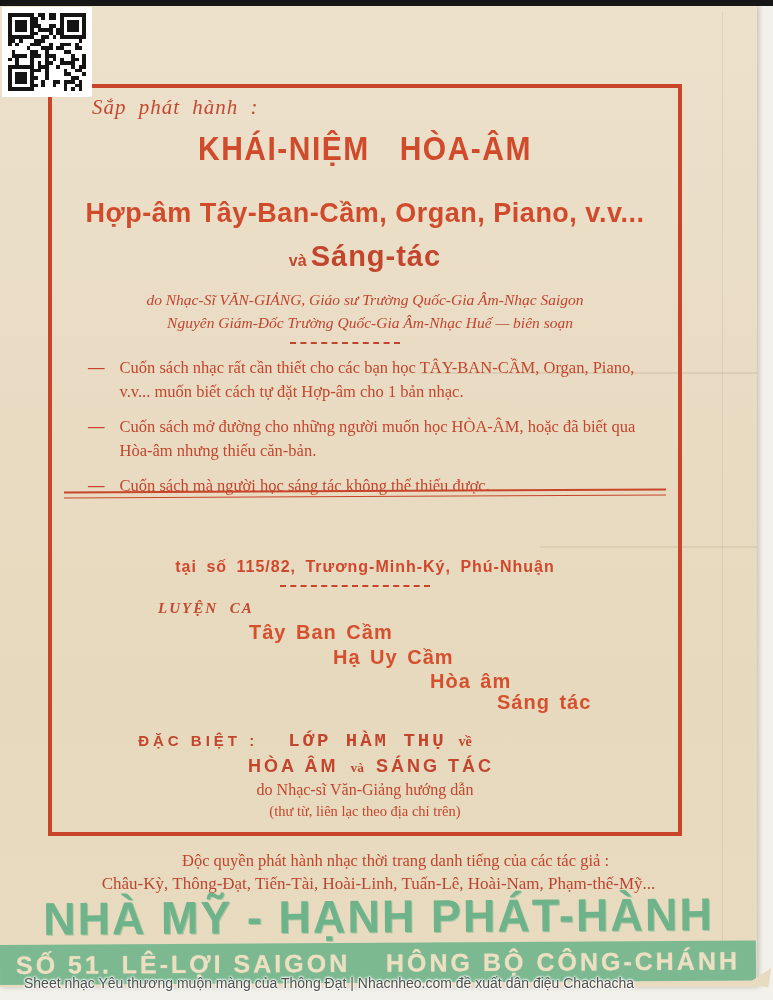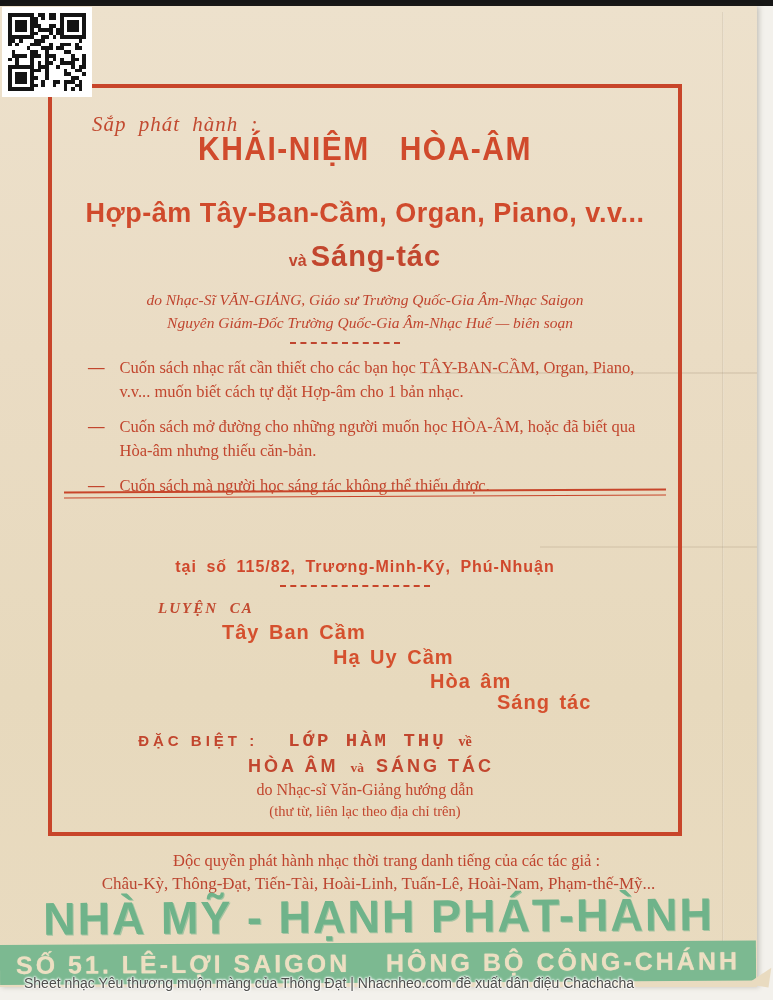--- a/index.html
+++ b/index.html
@@ -24,21 +24,21 @@
            width:78px;height:78px;}
   .qr-grid div{background:transparent;}
   .qr-grid div.on{background:#141414;}
 
   
   .frame{position:absolute;left:48px;top:84px;width:634px;height:752px;
          border:4px solid #c8452a;box-sizing:border-box;}
   .frame *{color:#c2462e;}
   .abs{position:absolute;left:0;right:0;text-align:center;}
 
-  .kicker{left:40px;right:auto;top:24px;text-align:left;font-style:italic;font-size:21px;
+  .kicker{left:40px;right:auto;top:7px;text-align:left;font-style:italic;font-size:21px;
           color:#c24a30;letter-spacing:1px;word-spacing:6px;}
   .title{top:44px;font-family:"Liberation Sans",sans-serif;font-weight:bold;font-size:30px;
          letter-spacing:1.5px;word-spacing:20px;color:#d04a2c;transform:scaleY(1.08);}
   .subtitle{top:90px;font-family:"Liberation Sans",sans-serif;font-weight:bold;font-size:14px;
             letter-spacing:3px;word-spacing:8px;color:#cc4a30;}
   .line1{top:110px;font-family:"Liberation Sans",sans-serif;font-weight:bold;font-size:27px;
          letter-spacing:.5px;color:#d04a2c;transform:scaleY(1.05);}
   .line2{top:152px;color:#d04a2c;}
   .line2 .small{font-size:16px;font-weight:bold;font-family:"Liberation Sans",sans-serif;}
   .line2 .big{font-family:"Liberation Sans",sans-serif;font-weight:bold;font-size:29px;letter-spacing:1px;}
@@ -55,34 +55,34 @@
   .school-name .prefix{font-family:"Liberation Sans",sans-serif;font-weight:bold;font-size:33px;letter-spacing:1px;}
   .school-name .main{font-family:"Liberation Sans",sans-serif;font-weight:bold;font-size:38px;letter-spacing:2px;}
   .school-address{top:470px;font-family:"Liberation Sans",sans-serif;font-weight:bold;font-size:16px;
                   letter-spacing:1px;word-spacing:4px;color:#d0482c;}
   .flourish{position:absolute;left:50%;top:497px;width:150px;margin-left:-85px;
             border-top:2.5px dashed #c8452a;}
   .luyen-ca{left:106px;right:auto;top:512px;text-align:left;font-style:italic;font-weight:bold;
             font-size:15px;letter-spacing:2px;word-spacing:6px;color:#c24a30;}
   .course{right:auto;text-align:left;font-family:"Liberation Sans",sans-serif;font-weight:bold;
           font-size:20px;letter-spacing:1px;word-spacing:3px;color:#d5502e;}
-  .c0{left:170px;top:533px;} .c1{left:281px;top:558px;} .c2{left:378px;top:582px;} .c3{left:445px;top:603px;}
+  .c0{left:197px;top:533px;} .c1{left:281px;top:558px;} .c2{left:378px;top:582px;} .c3{left:445px;top:603px;}
   .dac-biet{top:642px;right:120px;color:#cc452c;}
   .dac-biet .lbl{font-family:"Liberation Sans",sans-serif;font-weight:bold;font-size:15px;letter-spacing:4px;}
   .dac-biet .big{font-family:Liberation Mono, monospace;font-weight:bold;font-size:19px;
                  letter-spacing:3px;margin-left:26px;}
   .dac-biet .sm{font-size:14px;font-weight:bold;margin-left:8px;}
   .hoa-sang{top:668px;color:#cc452c;margin-left:12px;}
   .hoa-sang .big{font-family:"Liberation Sans",sans-serif;font-weight:bold;font-size:18px;letter-spacing:3px;}
   .hoa-sang .sm{font-size:13.5px;font-weight:bold;margin:0 8px;}
   .special-by{top:693px;font-size:16px;color:#c2462e;text-align:center;}
   .special-note{top:715px;font-size:14.5px;color:#c2462e;}
 
   
-  .exclusive{position:absolute;left:8px;width:757px;top:851px;text-align:center;
+  .exclusive{position:absolute;left:17px;width:757px;top:851px;text-align:center;
              font-size:16.5px;color:#c0452f;font-family:Liberation Serif, serif;}
   .authors{position:absolute;left:0;width:757px;top:874px;text-align:center;
            font-size:17px;color:#bb4530;}
   .publisher-name{position:absolute;left:0;width:757px;top:891px;text-align:center;white-space:nowrap;
                   font-family:"Liberation Sans",sans-serif;font-weight:bold;font-size:45px;
                   letter-spacing:2px;color:#6fb38a;transform:rotate(-.4deg) scaleY(1.02);
                   text-shadow:1px 1px 0 rgba(111,179,138,.55);}
   .band{position:absolute;left:0;top:945px;width:756px;height:40px;background:#7cb991;
         transform:rotate(-.35deg);transform-origin:left center;
         display:flex;justify-content:space-between;align-items:center;box-sizing:border-box;

